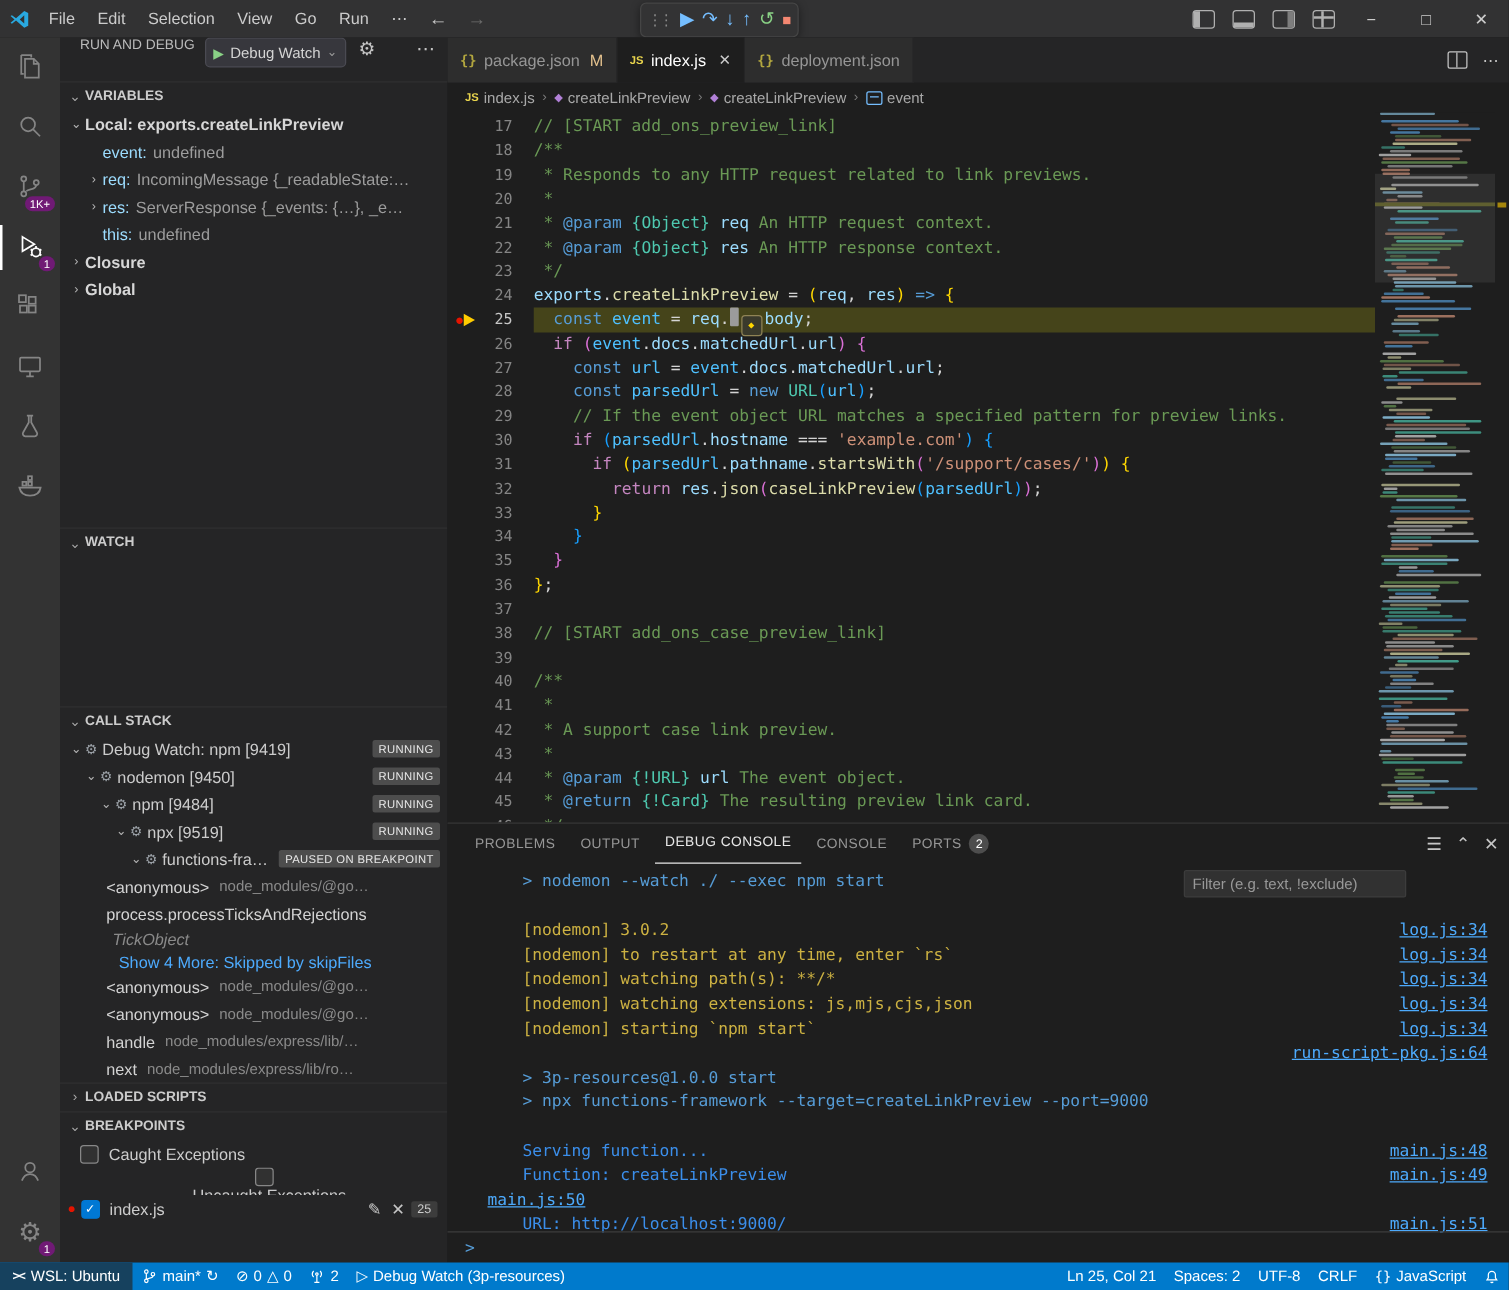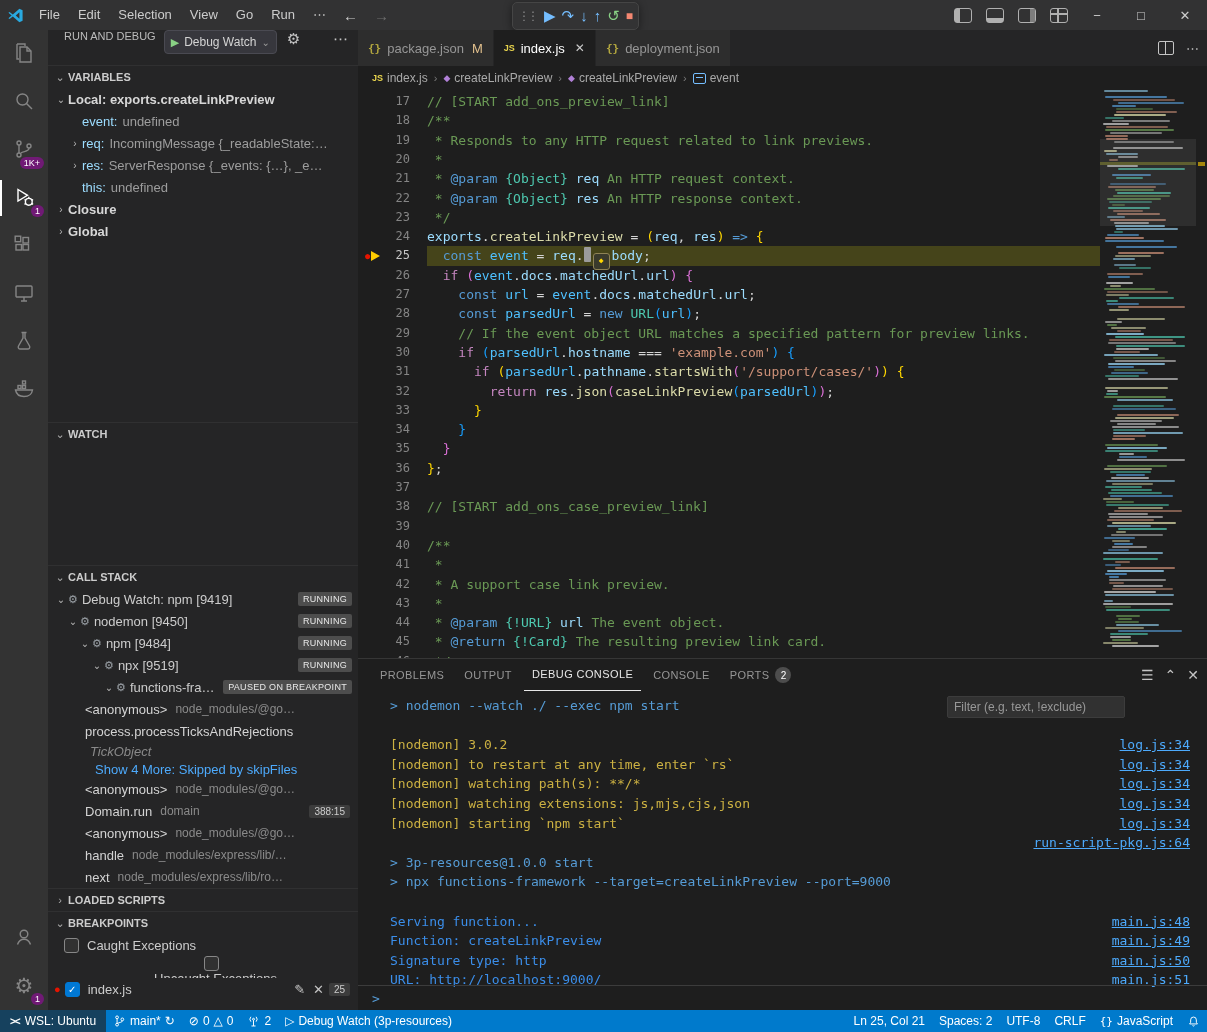--- a/index.html
+++ b/index.html
@@ -104,21 +104,21 @@
   #panel{position:absolute;left:0;top:628px;width:849px;height:352px;background:#1e1e1e;border-top:1px solid #363636;box-sizing:border-box;}
   #panel-tabs{position:absolute;left:0;top:0;height:32px;display:flex;align-items:center;padding-left:14px;gap:4px;}
   .ptab{font-size:11px;letter-spacing:.4px;color:#969696;padding:0 8px;height:31px;line-height:31px;display:flex;align-items:center;gap:6px;}
   .ptab.active{color:#e7e7e7;border-bottom:1px solid #e7e7e7;}
   .ptab-badge{background:#4d4d4d;color:#fff;border-radius:50%;width:16px;height:16px;font-size:10px;display:flex;align-items:center;justify-content:center;letter-spacing:0;}
   #filter{position:absolute;right:82px;top:5px;width:178px;height:22px;background:#313131;border:1px solid #3c3c3c;color:#cccccc;font-size:12px;padding:0 6px;box-sizing:border-box;outline:none;border-radius:2px;font-family:"Liberation Sans",sans-serif;margin-top:32px;}
   #filter::placeholder{color:#989898;}
   .panel-icons{position:absolute;right: 8px;top:0;height:32px;display:flex;align-items:center;gap:11px;color:#c5c5c5;font-size:14px;}
   #console{position:absolute;left:0;top:32px;width:849px;height:294px;overflow:hidden;font-family:"DejaVu Sans Mono",monospace;font-size:13px;padding-top:5px;}
   .crow{display:flex;height:19.6px;line-height:19.6px;padding:0 17px 0 32px;}
-  .ctext{flex:1;white-space:pre;}
+  .ctext{flex:1;white-space:pre;margin-left:28px;}
   .clink{color:#4daafc;text-decoration:underline;}
   .c-cmd{color:#569cd6}.c-warn{color:#ccb142}.c-info{color:#3b8eea}
   #console-input{position:absolute;left:0;bottom:0;width:849px;height:25px;border-top:1px solid #3c3c3c;display:flex;align-items:center;box-sizing:border-box;}
   .prompt{color:#569cd6;font-family:"DejaVu Sans Mono",monospace;font-size:13px;margin-left:14px;}
   
   #statusbar{position:absolute;left:0;top:1010px;width:1207px;height:22px;background:#007acc;display:flex;align-items:center;color:#ffffff;font-size:12px;}
   .st-item{display:flex;align-items:center;height:22px;padding:0 7px;gap:4px;white-space:nowrap;}
   .st-remote{background:#16415e;padding:0 10px;gap:5px;}
   .remote-gl{font-weight:bold;font-size:10px;letter-spacing:-1px;}
   .st-spacer{flex:1;}
@@ -335,25 +335,20 @@
         </div>
         <div class="sb-row" style="height: 18px; padding-left: 42px;">
           <span class="italic">TickObject</span>
         </div>
         <div class="sb-row" style="height: 18px; padding-left: 47px;">
           <span class="linkrow">Show 4 More: Skipped by skipFiles</span>
         </div>
         <div class="sb-row" style="padding-left: 37px;">
           <span class="frame-name">&lt;anonymous&gt;</span>
           <span class="frame-file">node_modules/@go…</span>
-        </div>
-        <div class="sb-row" style="padding-left: 37px;">
-          <span class="frame-name">Domain.run</span>
-          <span class="frame-file">domain</span>
-          <span class="numpill">388:15</span>
         </div>
         <div class="sb-row" style="padding-left: 37px;">
           <span class="frame-name">&lt;anonymous&gt;</span>
           <span class="frame-file">node_modules/@go…</span>
         </div>
         <div class="sb-row" style="padding-left: 37px;">
           <span class="frame-name">handle</span>
           <span class="frame-file">node_modules/express/lib/…</span>
         </div>
         <div class="sb-row" style="padding-left: 37px;">
@@ -798,21 +793,20 @@
           </div>
           <div class="crow">
             <span class="ctext c-info">Serving function...</span>
             <span class="clink">main.js:48</span>
           </div>
           <div class="crow">
             <span class="ctext c-info">Function: createLinkPreview</span>
             <span class="clink">main.js:49</span>
           </div>
           <div class="crow">
-            <span class="ctext c-info">Signature type: http</span>
             <span class="clink">main.js:50</span>
           </div>
           <div class="crow">
             <span class="ctext c-info">URL: http://localhost:9000/</span>
             <span class="clink">main.js:51</span>
           </div>
         </div>
       <div id="console-input">
         <span class="prompt">&gt;</span>
       </div>

